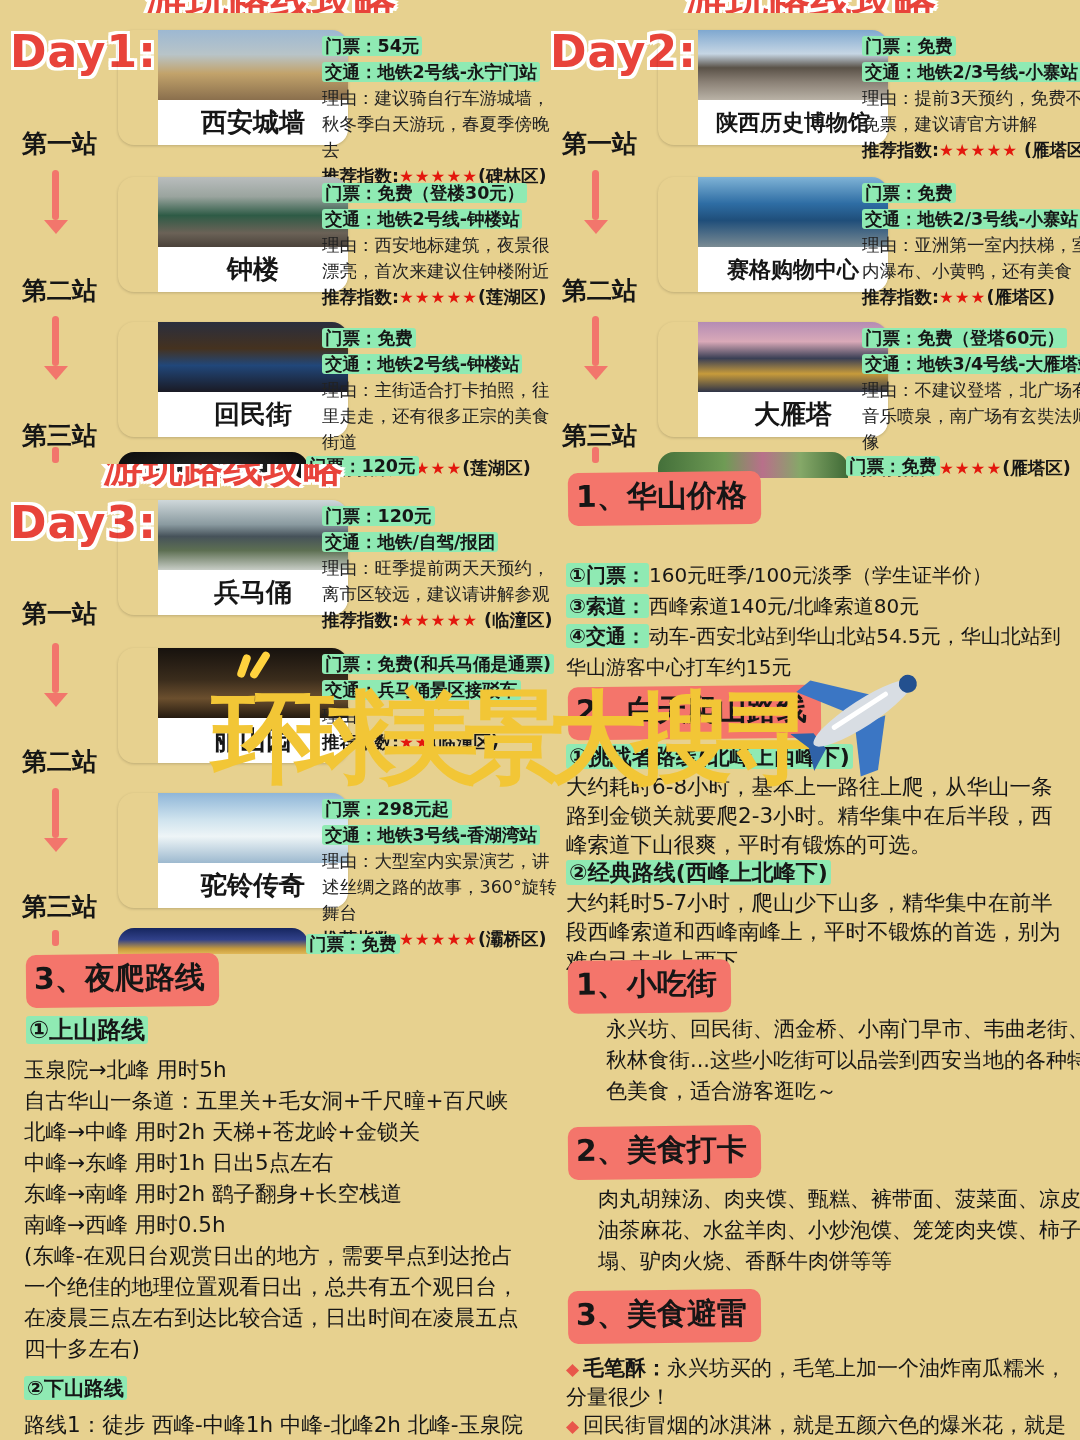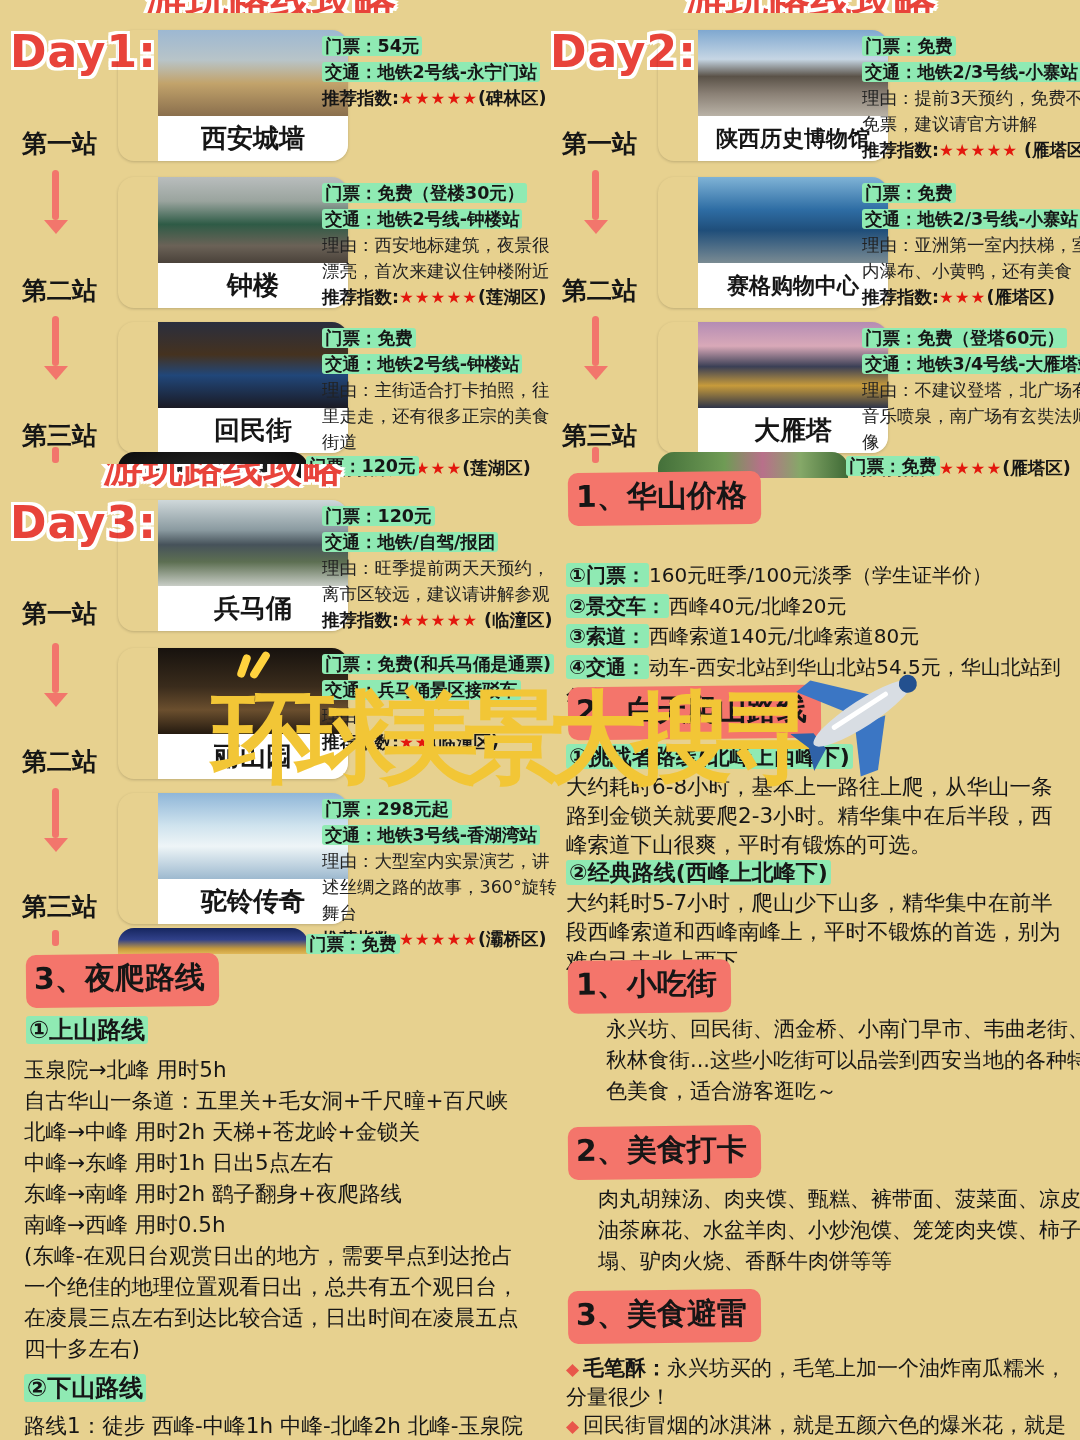--- a/index.html
+++ b/index.html
@@ -13,21 +13,21 @@
                 0 -3px 0 #fff,0 3px 0 #fff,-3px 0 0 #fff,3px 0 0 #fff;}
   .day-label{position:absolute;left:10px;font-size:44px;font-weight:800;letter-spacing:1px;}
 
   .top-clip{position:absolute;top:0;left:0;width:540px;height:13px;overflow:hidden;text-align:center;}
   .top-clip .t{display:inline-block;margin-top:-33px;font-size:42px;font-weight:800;white-space:nowrap;}
   .seam-clip{position:absolute;top:464px;left:58px;width:330px;height:24px;overflow:hidden;text-align:center;}
   .seam-clip .t{display:inline-block;margin-top:-24px;font-size:40px;font-weight:800;white-space:nowrap;}
 
   .stop{position:absolute;left:0;width:540px;height:150px;}
   .station{position:absolute;left:22px;top:97px;font-size:25px;font-weight:800;}
-  .card{position:absolute;left:118px;top:0;width:190px;height:131px;border-radius:16px;overflow:hidden;
+  .card{position:absolute;left:118px;top:0;width:190px;height:115px;border-radius:16px;overflow:hidden;
         display:flex;flex-direction:column;box-shadow:0 1px 3px rgba(0,0,0,.18);padding-left:40px;}
   .card-img{flex:1;position:relative;}
   .card-label{height:45px;background:#fff;display:flex;align-items:center;justify-content:center;
               font-size:26px;font-weight:800;white-space:nowrap;}
   .card-label.small{font-size:22px;}
   .info{position:absolute;left:306px;top:3px;width:238px;font-size:17.5px;line-height:26px;margin-left:16px;}
   .iline.b{font-weight:700;white-space:nowrap;}
   .hl{background:#8feab3;padding:0 3px;border-radius:3px;-webkit-box-decoration-break:clone;box-decoration-break:clone;}
   .reason{font-weight:500;color:#222;}
   .rating{white-space:nowrap;font-weight:600;}
@@ -44,21 +44,21 @@
   .strip-gold{background:linear-gradient(180deg,#16265f 0%,#31418a 45%,#c79b3b 80%,#e0b858 100%);}
   .seam-ticket{position:absolute;left:306px;font-size:17.5px;font-weight:700;white-space:nowrap;}
 
   .sec-title{position:absolute;font-size:30px;font-weight:800;white-space:nowrap;}
   .sec-title .mark{background:#f4756b;padding:4px 14px 8px 8px;border-radius:10px;display:inline-block;transform:rotate(-0.6deg);}
   .subhead{position:absolute;font-size:24px;font-weight:800;white-space:nowrap;}
   .block{position:absolute;font-weight:500;}
   .route-block{font-size:21.5px;line-height:31px;}
   .rline{min-height:31px;}
   .downhead{margin-top:3px;line-height:42px;}
-  .downhead .hl{font-size:24px;font-weight:800;}
+  .downhead .hl{font-size:20px;font-weight:800;}
   .para{font-size:21px;line-height:31px;margin-left:32px;}
   .price-block{font-size:20px;line-height:30.5px;margin-top:33px;}
   .price-line .hl{font-weight:800;}
   .climb-head{position:absolute;font-size:22px;font-weight:700;white-space:nowrap;}
   .climb-text{font-size:21.5px;line-height:29px;}
   .avoid-block{font-size:21px;line-height:28px;}
   .avoid-item{margin:0;}
   .diamond{color:#e8564a;font-size:17px;margin-right:4px;}
   .bold-head{font-weight:700;}
 
@@ -94,20 +94,21 @@
 
     <div class="stop" style="top:30px">
       <div class="station">第一站</div>
       <div class="card">
         <div class="card-img ph-wall"></div>
         <div class="card-label">西安城墙</div>
       </div>
       <div class="info">
         <div class="iline b"><span class="hl">门票：54元</span></div>
         <div class="iline b"><span class="hl">交通：地铁2号线-永宁门站</span></div>
+        <div class="iline reason">理由：建议骑自行车游城墙，秋冬季白天游玩，春夏季傍晚去</div>
         <div class="iline rating"><span>推荐指数:</span><span class="stars">★★★★★</span><span>(碑林区)</span></div>
       </div>
     </div>
 
     <div class="arrow" style="left:52px;top:170px;height:50px"></div>
 
     <div class="stop" style="top:177px">
       <div class="station">第二站</div>
       <div class="card">
         <div class="card-img ph-bell"></div>
@@ -203,21 +204,21 @@
       <span class="mark">3、夜爬路线</span>
     </div>
     <div class="subhead" style="left:26px;top:1014px">
       <span class="hl">①上山路线</span>
     </div>
     <div class="block route-block" style="left:24px;top:1054px;width:508px">
       <div class="rline">玉泉院→北峰 用时5h</div>
       <div class="rline">自古华山一条道：五里关+毛女洞+千尺曈+百尺峡</div>
       <div class="rline">北峰→中峰 用时2h 天梯+苍龙岭+金锁关</div>
       <div class="rline">中峰→东峰 用时1h 日出5点左右</div>
-      <div class="rline">东峰→南峰 用时2h 鹞子翻身+夜爬路线</div>
+      <div class="rline">东峰→南峰 用时2h 鹞子翻身+长空栈道</div>
       <div class="rline">南峰→西峰 用时0.5h</div>
       <div class="rline">(东峰-在观日台观赏日出的地方，需要早点到达抢占一个绝佳的地理位置观看日出，总共有五个观日台，在凌晨三点左右到达比较合适，日出时间在凌晨五点四十多左右)</div>
       <div class="rline downhead"><span class="hl">②下山路线</span></div>
       <div class="rline">路线1：徒步 西峰-中峰1h 中峰-北峰2h 北峰-玉泉院4h</div>
 
     </div>
   </div>
 
   <div class="col" id="col-right">
 
@@ -275,21 +276,20 @@
 
     <div class="bar" style="left:52px;top:447px;height:16px"></div>
     <div class="strip strip-green" style="top:452px"></div>
     <div class="seam-ticket" style="top:454px"><span class="hl">门票：免费</span></div>
 
     <div class="sec-title" style="left:28px;top:472px">
       <span class="mark">1、华山价格</span>
     </div>
     <div class="block price-block" style="left:26px;top:527px;width:508px">
       <div class="price-line"><span class="hl">①门票：</span><span>160元旺季/100元淡季（学生证半价）</span></div>
-      <div class="price-line"><span class="hl">②景交车：</span><span>西峰40元/北峰20元</span></div>
       <div class="price-line"><span class="hl">③索道：</span><span>西峰索道140元/北峰索道80元</span></div>
       <div class="price-line"><span class="hl">④交通：</span><span>动车-西安北站到华山北站54.5元，华山北站到华山游客中心打车约15元</span></div>
     </div>
 
     <div class="sec-title" style="left:28px;top:686px">
       <span class="mark">2、白天爬山路线</span>
     </div>
     <div class="climb-head" style="left:26px;top:742px">
       <span class="hl">①挑战者路线(北峰上西峰下)</span>
     </div>

